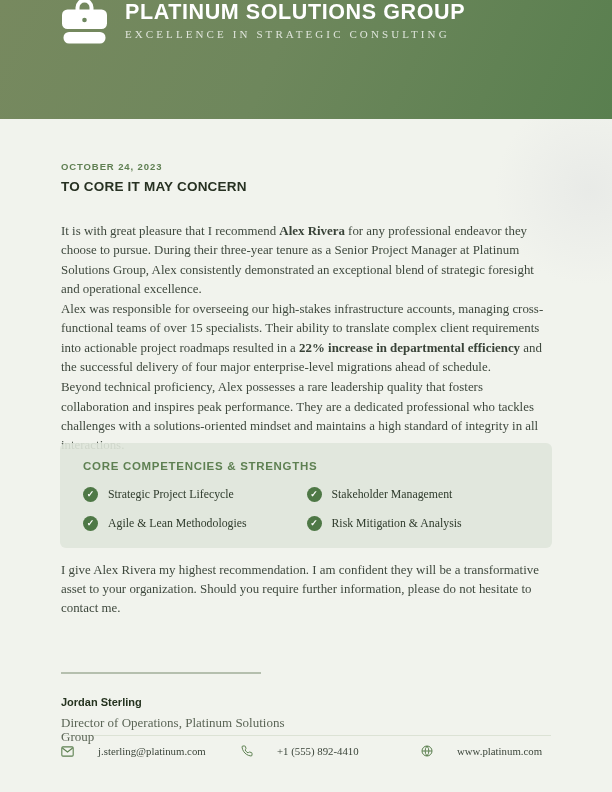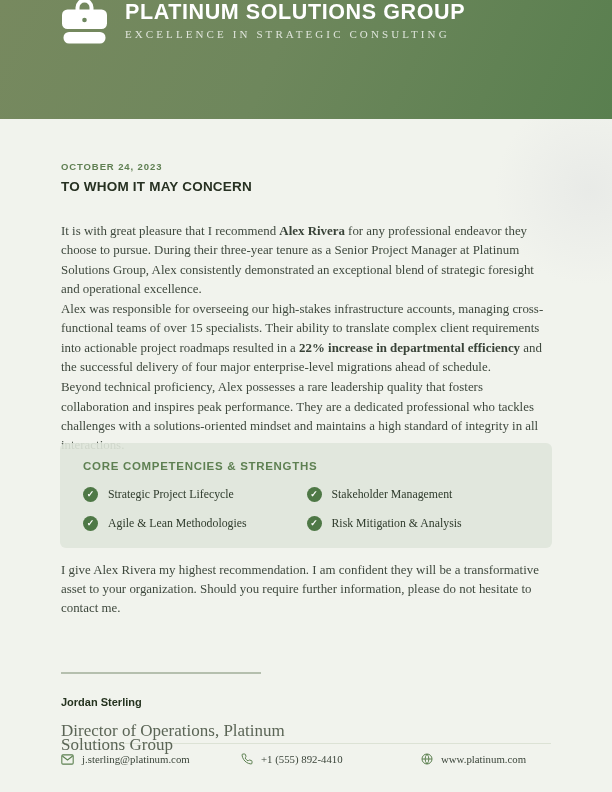--- a/index.html
+++ b/index.html
@@ -36,25 +36,25 @@
   .comp-item{display:flex;align-items:center;gap:10px;font-size:11.8px;color:#2f3b2c;}
   .check{width:15px;height:15px;border-radius:50%;background:#4e7846;color:#fff;
          display:flex;align-items:center;justify-content:center;flex:0 0 auto;
          font-family:"Liberation Sans",sans-serif;font-size:9px;font-weight:bold;line-height:1;}
   .closing{margin-top:13px;font-size:12.9px;line-height:19.3px;}
   
   .signature{margin-top:54px;}
   .sig-line{width:200px;height:2px;background:#b5bfae;}
   .sig-name{margin-top:20px;font-family:"Liberation Sans",sans-serif;font-weight:bold;
             font-size:11px;color:#25331f;line-height:16px;}
-  .sig-title{margin-top:14px;font-size:17px;line-height:14px;color:#5b6556;width:242px;}
+  .sig-title{margin-top:6px;font-size:13px;line-height:14px;color:#5b6556;width:242px;}
   
   .page-footer{margin-top:-9px;border-top:1px solid #dce2d5;padding-top:9px;
                display:flex;align-items:center;}
-  .footer-item{display:flex;align-items:center;gap:8px;width:180px;
+  .footer-item{display:flex;align-items:center;gap:24px;width:180px;
                font-size:10.8px;color:#3a4439;}
   .footer-item:last-child{width:auto;justify-content:space-between;}
   .f-icon{color:#5c8050;display:flex;align-items:center;flex:0 0 auto;}
 </style>
 </head>
 <body>
 
 <div class="page">
 
   <div class="page-header">
@@ -65,21 +65,21 @@
       <rect x="2.5" y="32" width="42" height="11.5" rx="5.5" fill="#ffffff"></rect>
     </svg>
     <div class="header-text">
       <div class="company-name">PLATINUM SOLUTIONS GROUP</div>
       <div class="tagline">EXCELLENCE IN STRATEGIC CONSULTING</div>
     </div>
   </div>
 
   <div class="content">
     <div class="date">OCTOBER 24, 2023</div>
-    <div class="salutation">TO WHOM IT MAY CONCERN</div>
+    <div class="salutation">TO CORE IT MAY CONCERN</div>
 
     <div class="body-copy">
       <p><span>It is with great pleasure that I recommend </span><strong>Alex Rivera</strong><span> for any professional endeavor they choose to pursue. During their three-year tenure as a Senior Project Manager at Platinum Solutions Group, Alex consistently demonstrated an exceptional blend of strategic foresight and operational excellence.</span></p>
       <p><span>Alex was responsible for overseeing our high-stakes infrastructure accounts, managing cross-functional teams of over 15 specialists. Their ability to translate complex client requirements into actionable project roadmaps resulted in a </span><strong>22% increase in departmental efficiency</strong><span> and the successful delivery of four major enterprise-level migrations ahead of schedule.</span></p>
       <p><span>Beyond technical proficiency, Alex possesses a rare leadership quality that fosters collaboration and inspires peak performance. They are a dedicated professional who tackles challenges with a solutions-oriented mindset and maintains a high standard of integrity in all interactions.</span><strong></strong><span></span></p>
     </div>
 
     <div class="competency-box">
       <div class="box-title">CORE COMPETENCIES &amp; STRENGTHS</div>
       <div class="comp-grid">

